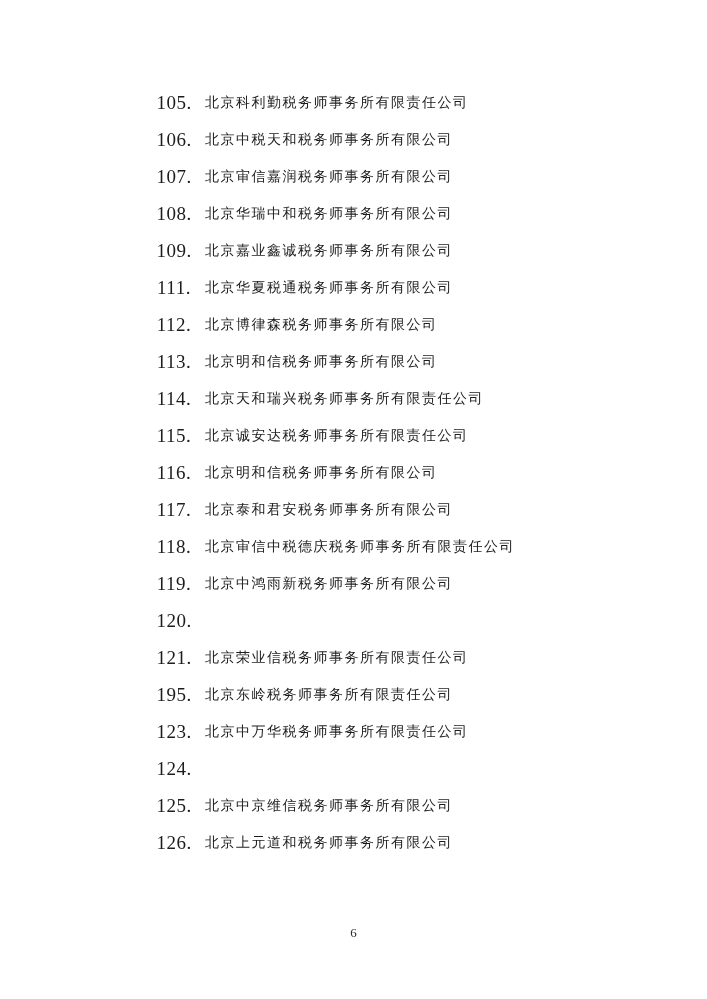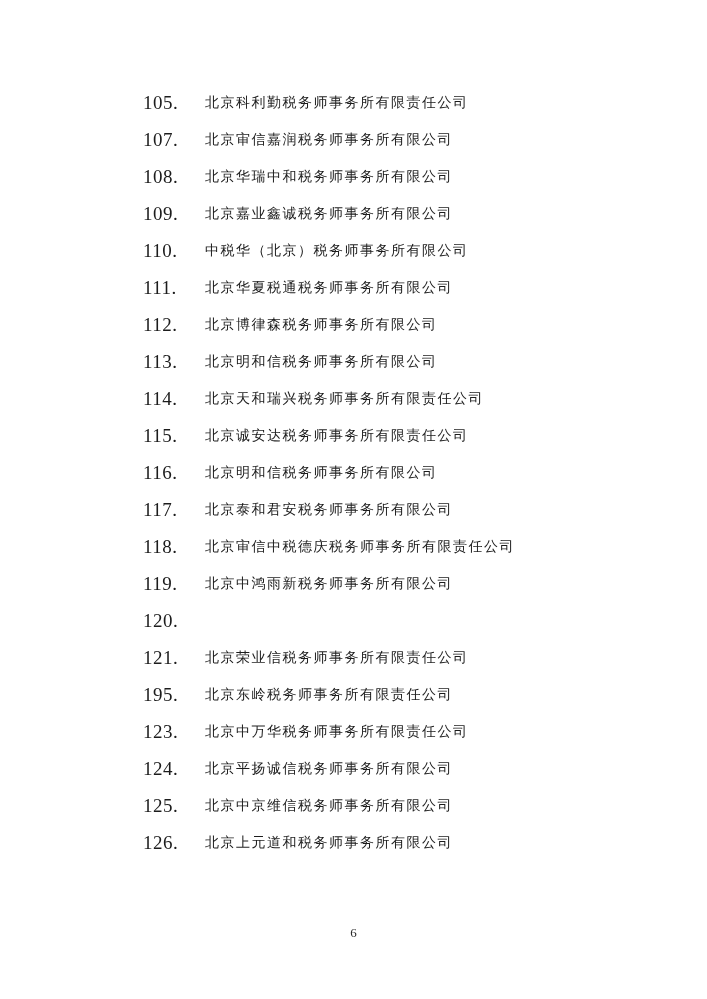--- a/index.html
+++ b/index.html
@@ -34,20 +34,21 @@
     display: flex;
     align-items: center;
     white-space: nowrap;
   }
   .firm-num {
     display: inline-block;
     width: 62px;
     flex: 0 0 62px;
     font-size: 19px;
     letter-spacing: 0.5px;
+    text-align: center;
   }
   .firm-name {
     font-size: 14px;
     letter-spacing: 1.5px;
   }
   .page-footer {
     position: absolute;
     top: 925px;
     left: 0;
     width: 707px;
@@ -59,34 +60,34 @@
 </head>
 <body>
 
 <div class="page">
   <ol class="firm-list" id="firm-list">
       <li class="firm-row">
         <span class="firm-num">105.</span>
         <span class="firm-name">北京科利勤税务师事务所有限责任公司</span>
       </li>
       <li class="firm-row">
+        <span class="firm-num">106.</span>
+        <span class="firm-name">北京中税天和税务师事务所有限公司</span>
+      </li>
+      <li class="firm-row">
         <span class="firm-num">107.</span>
         <span class="firm-name">北京审信嘉润税务师事务所有限公司</span>
       </li>
       <li class="firm-row">
         <span class="firm-num">108.</span>
         <span class="firm-name">北京华瑞中和税务师事务所有限公司</span>
       </li>
       <li class="firm-row">
         <span class="firm-num">109.</span>
         <span class="firm-name">北京嘉业鑫诚税务师事务所有限公司</span>
-      </li>
-      <li class="firm-row">
-        <span class="firm-num">110.</span>
-        <span class="firm-name">中税华（北京）税务师事务所有限公司</span>
       </li>
       <li class="firm-row">
         <span class="firm-num">111.</span>
         <span class="firm-name">北京华夏税通税务师事务所有限公司</span>
       </li>
       <li class="firm-row">
         <span class="firm-num">112.</span>
         <span class="firm-name">北京博律森税务师事务所有限公司</span>
       </li>
       <li class="firm-row">
@@ -127,21 +128,20 @@
       <li class="firm-row">
         <span class="firm-num">195.</span>
         <span class="firm-name">北京东岭税务师事务所有限责任公司</span>
       </li>
       <li class="firm-row">
         <span class="firm-num">123.</span>
         <span class="firm-name">北京中万华税务师事务所有限责任公司</span>
       </li>
       <li class="firm-row">
         <span class="firm-num">124.</span>
-        <span class="firm-name">北京平扬诚信税务师事务所有限公司</span>
       </li>
       <li class="firm-row">
         <span class="firm-num">125.</span>
         <span class="firm-name">北京中京维信税务师事务所有限公司</span>
       </li>
       <li class="firm-row">
         <span class="firm-num">126.</span>
         <span class="firm-name">北京上元道和税务师事务所有限公司</span>
       </li>
     </ol>

